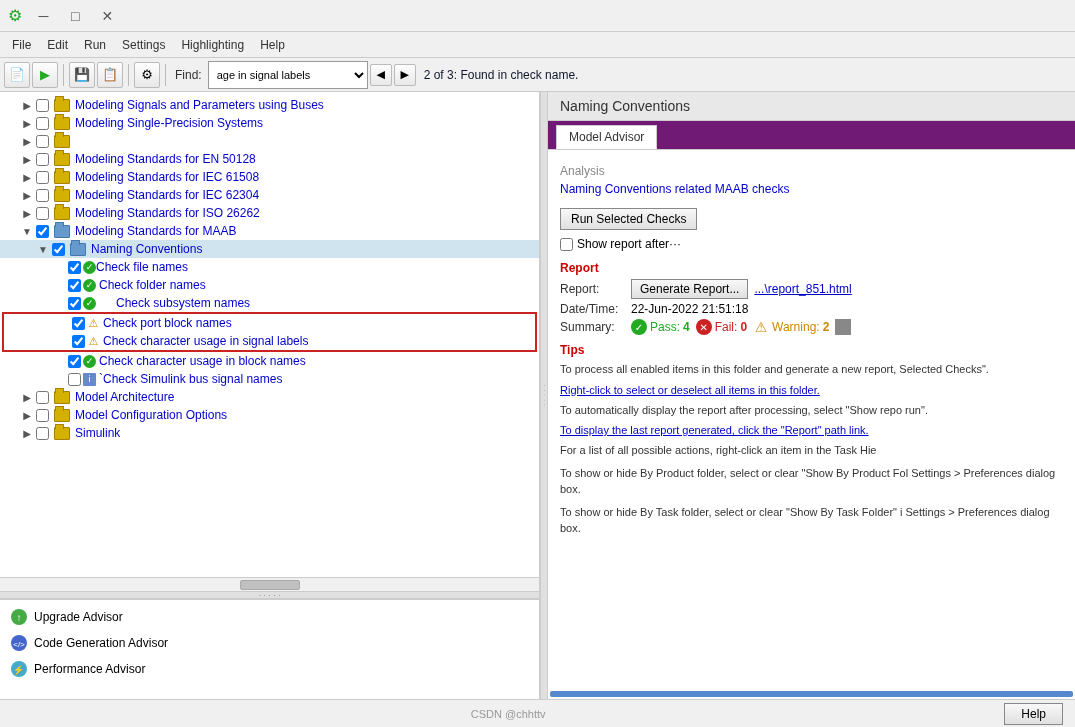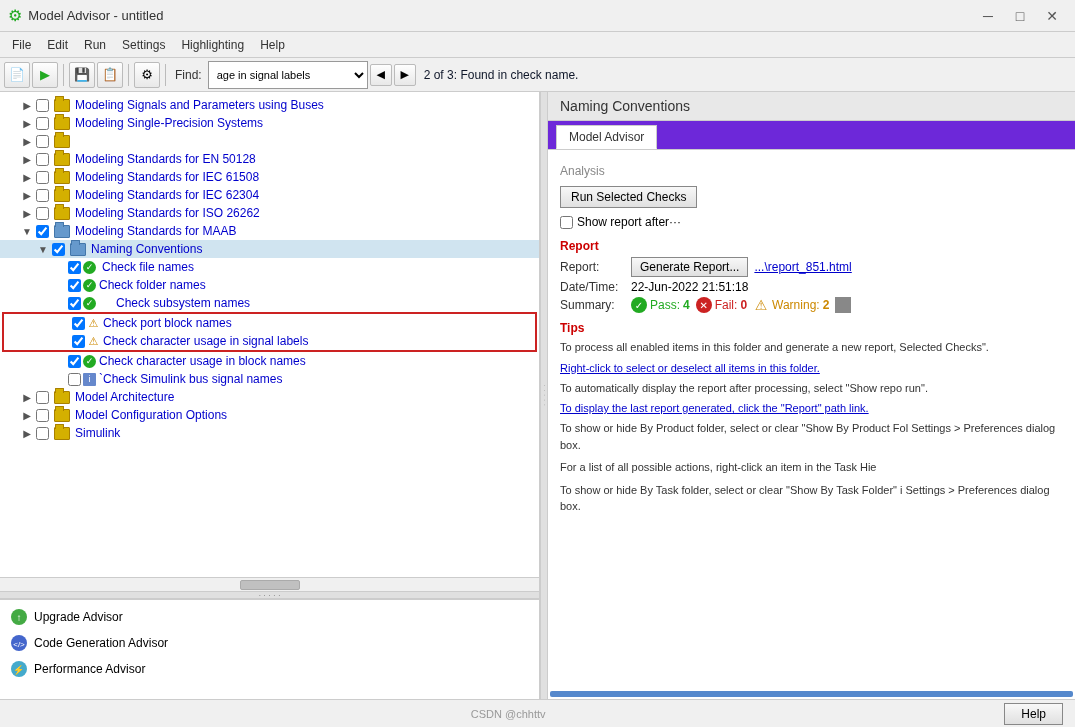--- a/index.html
+++ b/index.html
@@ -47,21 +47,21 @@
     .bottom-panel { height: 100px; border-top: 1px solid #ccc; overflow: hidden; }
     .advisor-items { padding: 4px; }
     .advisor-item { display: flex; align-items: center; padding: 4px 6px; cursor: pointer; }
     
     
     .splitter { width: 8px; background: #e0e0e0; border-left: 1px solid #ccc; border-right: 1px solid #ccc; cursor: ew-resize; display: flex; align-items: center; justify-content: center; color: #aaa; font-size: 8px; }
     
     
     .right-panel { flex: 1; background: white; display: flex; flex-direction: column; overflow: hidden; }
     .right-header { background: #e8e8e8; border-bottom: 1px solid #ccc; padding: 6px 12px; font-size: 14px; color: #333; font-weight: normal; }
-    .tab-bar { display: flex; border-bottom: 1px solid #ccc; background: #6d28d9; padding: 0 8px; }
+    .tab-bar { display: flex; border-bottom: 1px solid #ccc; background: #701a75; padding: 0 8px; }
     .tab { padding: 4px 12px; font-size: 12px; cursor: pointer; border: 1px solid transparent; margin-top: 4px; }
     .tab.active { background: white; border: 1px solid #ccc; border-bottom: 1px solid white; color: #333; }
     .right-content { flex: 1; overflow-y: auto; padding: 8px 12px; }
     
     .section-label { font-size: 12px; color: #888; margin: 6px 0 4px 0; }
     .blue-link-text { color: #0000cc; font-size: 12px; }
     .run-btn { border: 1px solid #888; background: linear-gradient(to bottom, #f8f8f8, #e0e0e0); padding: 3px 10px; font-size: 12px; cursor: pointer; margin: 4px 0; text-align: right; }
     .checkbox-row { display: flex; align-items: center; gap: 4px; margin: 4px 0; font-size: 12px; }
     
     .report-row { display: flex; align-items: center; gap: 6px; margin: 3px 0; font-size: 12px; }
@@ -92,21 +92,20 @@
 
     .big-pass { display: inline-flex; align-items: center; justify-content: center; width: 16px; height: 16px; border-radius: 50%; background: #22aa22; color: white; font-size: 10px; }
     .big-fail { display: inline-flex; align-items: center; justify-content: center; width: 16px; height: 16px; border-radius: 50%; background: #cc2222; color: white; font-size: 10px; }
     .big-warn { display: inline-flex; align-items: center; justify-content: center; width: 16px; height: 16px; color: #cc8800; font-size: 14px; }
   </style>
 </head>
 <body>
 
 <div class="title-bar">
   <span style="color:#22aa22; font-size:16px; margin-right:6px;">⚙</span>
-  <span class="title-text">Model Advisor - untitled</span>
   <div class="title-controls">
     <button class="title-btn">─</button>
     <button class="title-btn">□</button>
     <button class="title-btn close">✕</button>
   </div>
 </div>
 
 <div class="menu-bar">
   <span class="menu-item">File</span>
   <span class="menu-item">Edit</span>
@@ -198,21 +197,21 @@
         <span class="expand-btn">▼</span>
         <input type="checkbox" class="cb" checked="" style="">
         <span class="folder-icon blue-folder"></span>
         <span class="item-label">Naming Conventions</span>
       </div>
 
       <div class="tree-item indent-3">
         <span style="width:14px;"></span>
         <input type="checkbox" class="cb" checked="" style="">
         <span class="icon-circle-green">✓</span>
-        <span class="item-label" style="margin-left:6px;">Check file names</span>
+        <span class="item-label" style="margin-left:0;">Check file names</span>
       </div>
 
       <div class="tree-item indent-3">
         <span style="width:14px;"></span>
         <input type="checkbox" class="cb" checked="" style="">
         <span class="icon-circle-green">✓</span>
         <span class="item-label" style="margin-left:3px;">Check folder names</span>
       </div>
 
       <div class="tree-item indent-3">
@@ -318,20 +317,21 @@
     <div class="tab-bar">
       <div class="tab active">
         <span>Model Advisor</span>
       </div>
     </div>
 
     <div class="right-content">
 
       <div class="section-label">Analysis</div>
 
+      <div class="blue-link-text" style="margin-bottom:8px;">Naming Conventions related MAAB checks</div>
 
       <button class="run-btn">Run Selected Checks</button>
 
       <div class="checkbox-row" style="margin-top:3px;">
         <input type="checkbox" style="">
         <span>Show report after···</span>
       </div>
 
       <div style="margin-top:10px; margin-bottom:4px; color:#cc0000; font-size:12px; font-weight:bold;">Report</div>
 
@@ -366,22 +366,22 @@
         <span style="width:16px; height:16px; background:#888; display:inline-block;"></span>
       </div>
 
       
       <div class="tips-section">
         <div class="tips-title">Tips</div>
         <div class="tips-text">To process all enabled items in this folder and generate a new report, Selected Checks".</div>
         <div class="tips-link">Right-click to select or deselect all items in this folder.</div>
         <div class="tips-text">To automatically display the report after processing, select "Show repo run".</div>
         <div class="tips-link">To display the last report generated, click the "Report" path link.</div>
+        <div class="tips-text">For a list of all possible actions, right-click an item in the Task Hie</div>
         <div class="tips-text">To show or hide By Product folder, select or clear "Show By Product Fol Settings &gt; Preferences dialog box.</div>
-        <div class="tips-text">For a list of all possible actions, right-click an item in the Task Hie</div>
         <div class="tips-text">To show or hide By Task folder, select or clear "Show By Task Folder" i Settings &gt; Preferences dialog box.</div>
       </div>
 
     </div>
 
     <div style="height:6px; background:#5588cc; margin: 0 2px 2px 2px; border-radius:2px;"></div>
 
   </div>
 </div>
 

